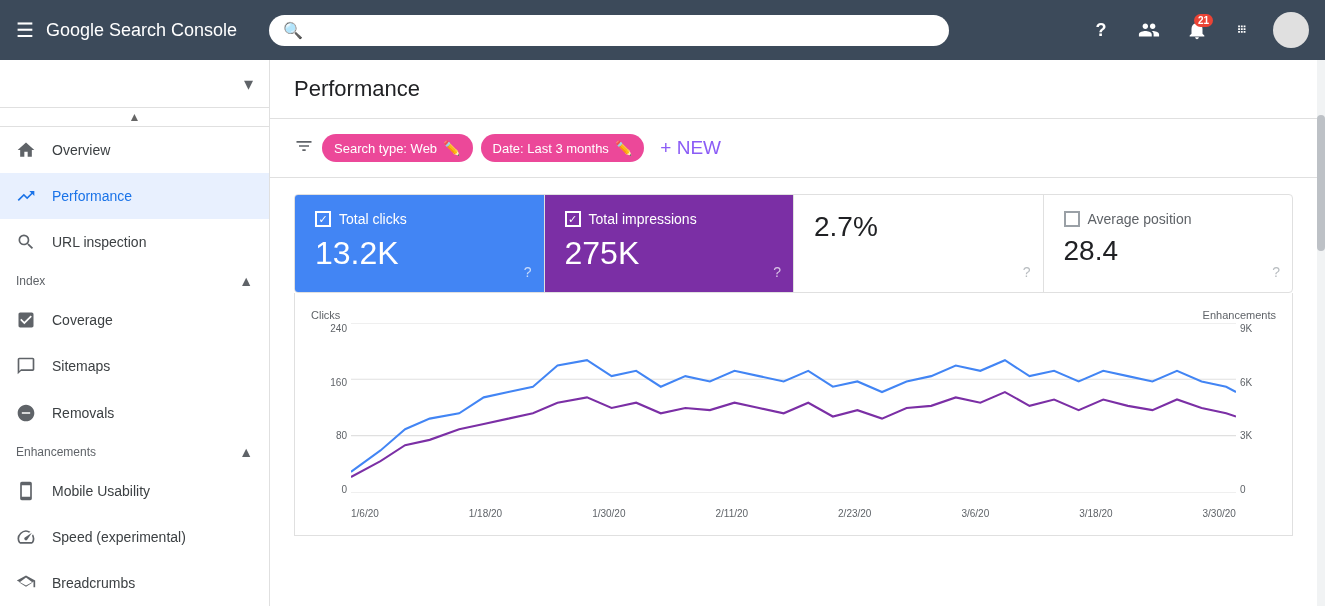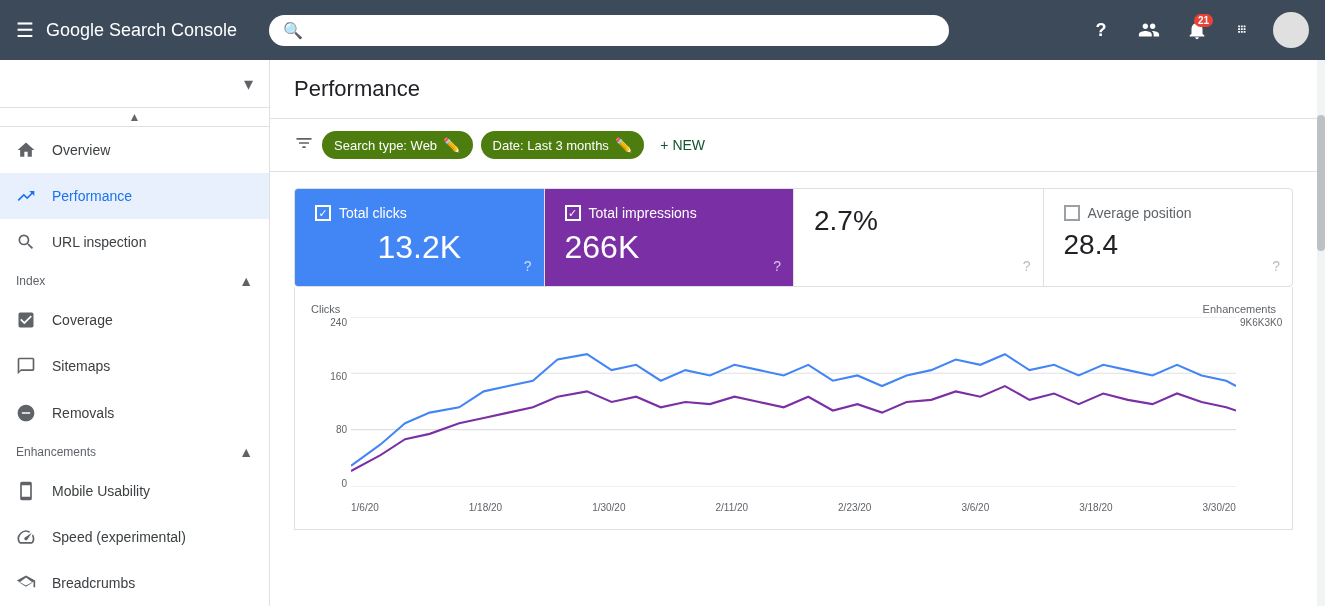--- a/index.html
+++ b/index.html
@@ -145,37 +145,37 @@
       display: flex;
       align-items: center;
       padding: 12px 24px;
       gap: 8px;
       border-bottom: 1px solid #e0e0e0;
     }
     .filter-btn {
       display: flex;
       align-items: center;
       gap: 6px;
-      background: #4d7c0f;
+      background: #ec4899;
       color: #fff;
       border: none;
       border-radius: 20px;
       padding: 6px 12px;
       font-size: 13px;
       cursor: pointer;
     }
     .filter-btn .edit-icon { font-size: 14px; }
     .filter-new-btn {
       display: flex;
       align-items: flex-start;
       gap: 4px;
       background: none;
       border: none;
-      color: #14532d;
-      font-size: 14px;
+      color: #8b5cf6;
+      font-size: 19px;
       cursor: pointer;
       padding: 6px 8px;
     }
 
     
     .metrics-row {
       display: flex;
       margin: 16px 24px 0 24px;
       border: 1px solid #e0e0e0;
       border-radius: 4px;
@@ -210,21 +210,21 @@
     }
     .metric-title {
       font-size: 14px;
       font-weight: 400;
     }
     .metric-value {
       font-size: 32px;
       font-weight: 400;
       margin-bottom: 4px;
     }
-    .metric-card.active-blue .metric-value { color: #fff; text-align: center; }
+    .metric-card.active-blue .metric-value { color: #fff; }
     .metric-card.active-purple .metric-value { color: #fff; }
     .metric-card:not(.active-blue):not(.active-purple) .metric-value { color: #202124; font-size: 28px; }
     .metric-card:not(.active-blue):not(.active-purple) .metric-title { color: #5f6368; }
     .metric-card:not(.active-blue):not(.active-purple) .metric-checkbox.inactive { border-color: #9aa0a6; }
     .metric-help {
       position: absolute;
       bottom: 12px;
       right: 12px;
       font-size: 14px;
       opacity: 0.7;
@@ -415,21 +415,21 @@
         </div>
         <div class="metric-value">13.2K</div>
         <span class="metric-help">?</span>
       </div>
 
       <div class="metric-card active-purple">
         <div class="metric-card-header">
           <div class="metric-checkbox">✓</div>
           <span class="metric-title">Total impressions</span>
         </div>
-        <div class="metric-value">266K</div>
+        <div class="metric-value">275K</div>
         <span class="metric-help">?</span>
       </div>
 
       <div class="metric-card">
         <div class="metric-value">2.7%</div>
         <span class="metric-help" style="position:absolute;bottom:12px;right:12px;font-size:14px;color:#9aa0a6;">?</span>
       </div>
 
       <div class="metric-card">
         <div class="metric-card-header">
@@ -447,21 +447,21 @@
         <div style="position:absolute;top:0;left:0;font-size:11px;color:#5f6368;">Clicks</div>
         <div style="position:absolute;top:0;right:0;font-size:11px;color:#5f6368;">Enhancements</div>
 
         <div style="position:absolute;left:0;top:14px;bottom:24px;width:40px;display:flex;flex-direction:column;justify-content:space-between;align-items:flex-end;padding-right:4px;">
           <span style="font-size:10px;color:#5f6368;">240</span>
           <span style="font-size:10px;color:#5f6368;">160</span>
           <span style="font-size:10px;color:#5f6368;">80</span>
           <span style="font-size:10px;color:#5f6368;">0</span>
         </div>
 
-        <div style="position:absolute;right:0;top:14px;bottom:24px;width:40px;display:flex;flex-direction:row;justify-content:space-between;align-items:flex-start;padding-left:4px;">
+        <div style="position:absolute;right:0;top:14px;bottom:24px;width:40px;display:flex;flex-direction:column;justify-content:space-between;align-items:flex-start;padding-left:4px;">
           <span style="font-size:10px;color:#5f6368;">9K</span>
           <span style="font-size:10px;color:#5f6368;">6K</span>
           <span style="font-size:10px;color:#5f6368;">3K</span>
           <span style="font-size:10px;color:#5f6368;">0</span>
         </div>
 
         <svg style="position:absolute;left:40px;right:40px;top:14px;bottom:24px;width:calc(100% - 80px);height:170px;" viewBox="0 0 900 160" preserveAspectRatio="none">
 
           <line x1="0" y1="0" x2="900" y2="0" stroke="#e0e0e0" stroke-width="1"></line>
           <line x1="0" y1="53" x2="900" y2="53" stroke="#e0e0e0" stroke-width="1"></line>

